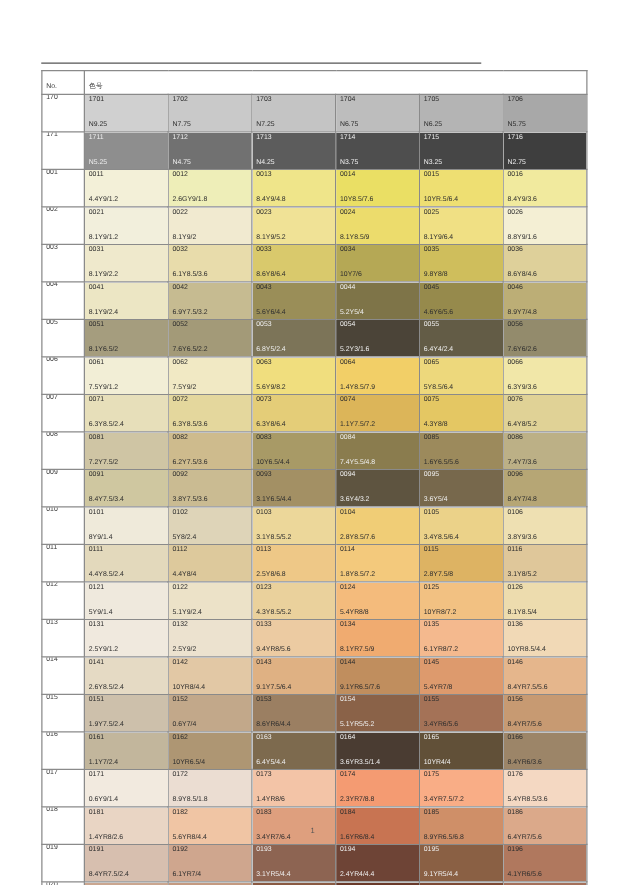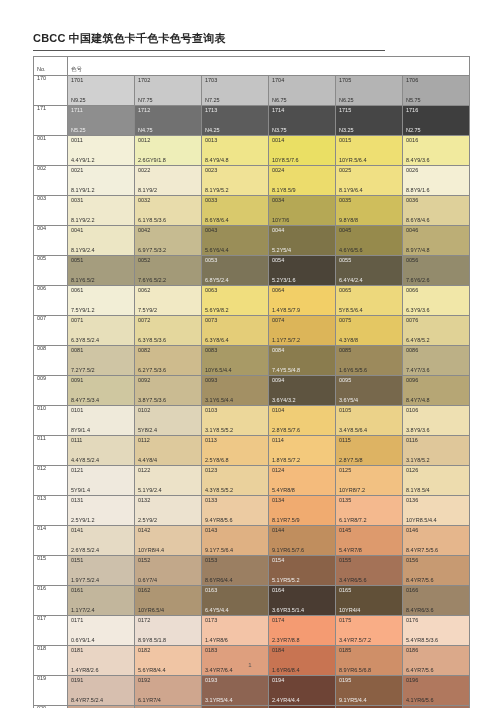--- a/index.html
+++ b/index.html
@@ -103,21 +103,20 @@
     text-align:center;
     font-size:6px;
     color:#555;
   }
 </style>
 </head>
 <body>
 
 <div class="page">
 
-  <div class="title">CBCC 中国建筑色卡千色卡色号查询表</div>
   <div class="title-rule"></div>
 
   <table class="cbcc">
     <colgroup>
       <col class="col-no">
       <col class="col-sw">
         <col class="col-sw">
         <col class="col-sw">
       <col class="col-sw">
         <col class="col-sw">

